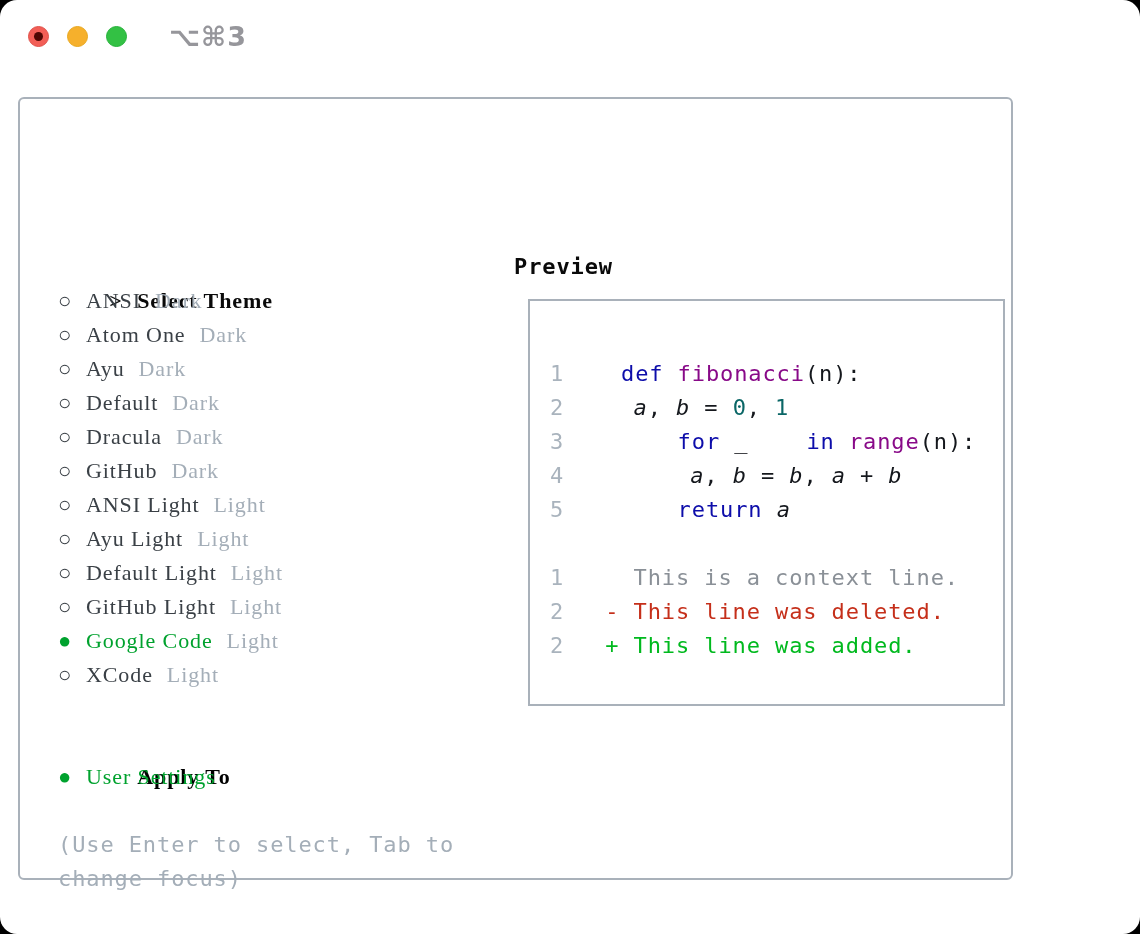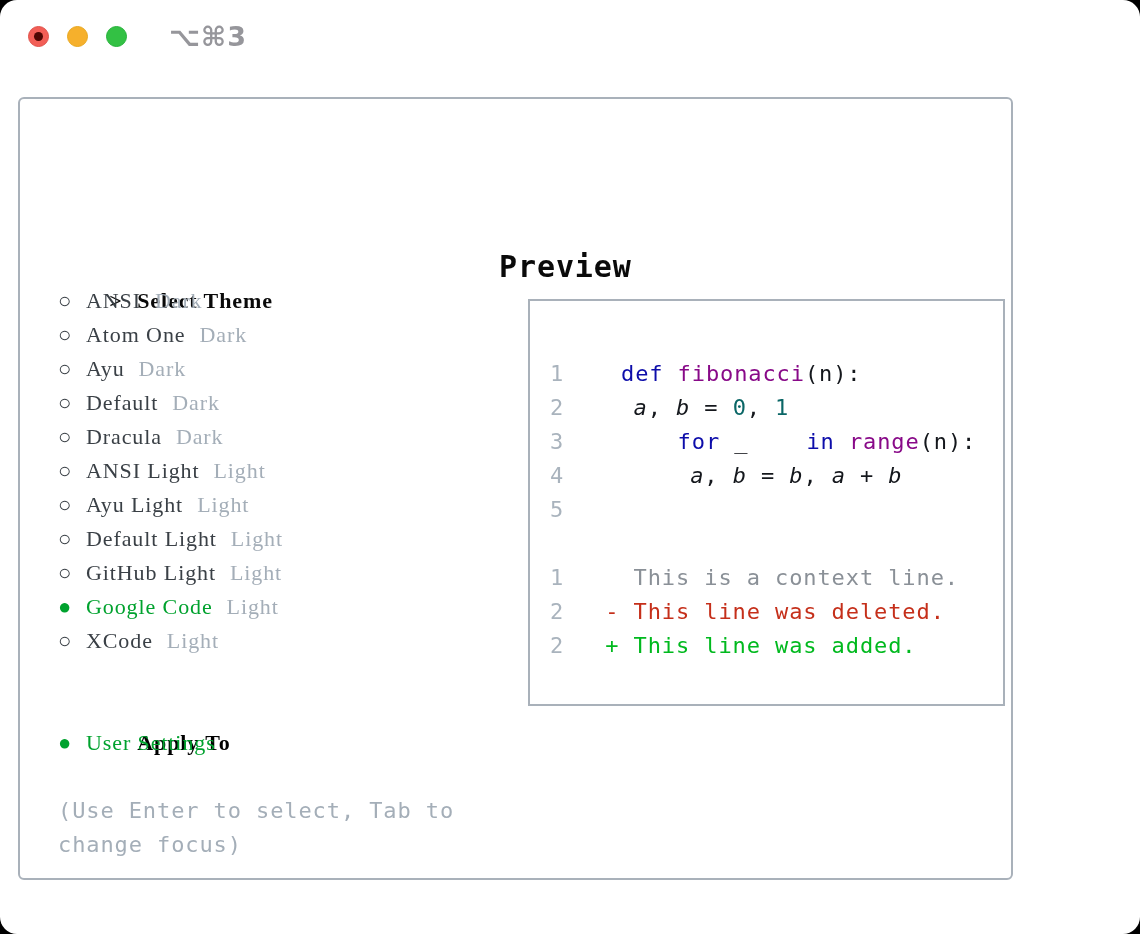--- a/index.html
+++ b/index.html
@@ -40,22 +40,22 @@
   .apply-header .title{color:#000;}
   .apply-option{cursor:pointer;}
   .apply-option.selected .bullet,
   .apply-option.selected .name{color:var(--selected-green);}
   .hint{
     width:420px;line-height:34px;color:var(--muted-gray);
     white-space:normal;margin-top:34px;
   }
   
   .preview-title{
-    position:absolute;left:479px;top:151px;height:34px;line-height:34px;
-    font-size:30px;font-weight:bold;color:#0a0a0a;letter-spacing:0.9px;
+    position:absolute;left:494px;top:151px;height:34px;line-height:34px;
+    font-size:22px;font-weight:bold;color:#0a0a0a;letter-spacing:0.9px;
   }
   .preview-box{
     position:absolute;left:508px;top:200px;width:477px;height:407px;
     border:2px solid var(--border-gray);box-sizing:border-box;
     padding:56px 0 0 20px;font-size:22px;letter-spacing:0.9px;
   }
   .crow{display:flex;height:34px;line-height:34px;}
   .crow.blank{height:34px;}
   .ln{flex:none;width:14px;text-align:right;color:var(--line-number-gray);}
   .code,.dtext{white-space:pre;margin-left:13px;}
@@ -84,20 +84,21 @@
       <div class="row header-row">
         <span class="caret">&gt;</span><span class="title">Select Theme</span>
       </div>
 
       <div id="theme-list">
           <div class="row theme-item"><span class="bullet">○</span><span class="name">ANSI</span><span class="variant">Dark</span></div>
           <div class="row theme-item"><span class="bullet">○</span><span class="name">Atom One</span><span class="variant">Dark</span></div>
           <div class="row theme-item"><span class="bullet">○</span><span class="name">Ayu</span><span class="variant">Dark</span></div>
           <div class="row theme-item"><span class="bullet">○</span><span class="name">Default</span><span class="variant">Dark</span></div>
           <div class="row theme-item"><span class="bullet">○</span><span class="name">Dracula</span><span class="variant">Dark</span></div>
+          <div class="row theme-item"><span class="bullet">○</span><span class="name">GitHub</span><span class="variant">Dark</span></div>
           <div class="row theme-item"><span class="bullet">○</span><span class="name">ANSI Light</span><span class="variant">Light</span></div>
           <div class="row theme-item"><span class="bullet">○</span><span class="name">Ayu Light</span><span class="variant">Light</span></div>
           <div class="row theme-item"><span class="bullet">○</span><span class="name">Default Light</span><span class="variant">Light</span></div>
           <div class="row theme-item"><span class="bullet">○</span><span class="name">GitHub Light</span><span class="variant">Light</span></div>
           <div class="row theme-item selected"><span class="bullet">●</span><span class="name">Google Code</span><span class="variant">Light</span></div>
           <div class="row theme-item"><span class="bullet">○</span><span class="name">XCode</span><span class="variant">Light</span></div>
         </div>
 
       <div class="row"></div>
 
@@ -127,20 +128,21 @@
           <div class="crow">
             <span class="ln">3</span>
             <span class="code"><span class="seg-pln">    </span><span class="seg-kwd">for</span><span class="seg-pln"> _ </span><span class="seg-kwd">in</span><span class="seg-pln"> </span><span class="seg-fun">range</span><span class="seg-pln">(n):</span></span>
           </div>
           <div class="crow">
             <span class="ln">4</span>
             <span class="code"><span class="seg-pln">        </span><span class="seg-var">a</span><span class="seg-pln">, </span><span class="seg-var">b</span><span class="seg-pln"> = </span><span class="seg-var">b</span><span class="seg-pln">, </span><span class="seg-var">a</span><span class="seg-pln"> + </span><span class="seg-var">b</span></span>
           </div>
           <div class="crow">
             <span class="ln">5</span>
+            <span class="code"><span class="seg-pln">    </span><span class="seg-kwd">return</span><span class="seg-pln"> </span><span class="seg-var">a</span></span>
           </div>
         </div>
       <div class="crow blank"></div>
       <div id="diff-lines">
           <div class="crow">
             <span class="ln">1</span>
             <span class="dtext context">    This is a context line.</span>
           </div>
           <div class="crow">
             <span class="ln">2</span>

